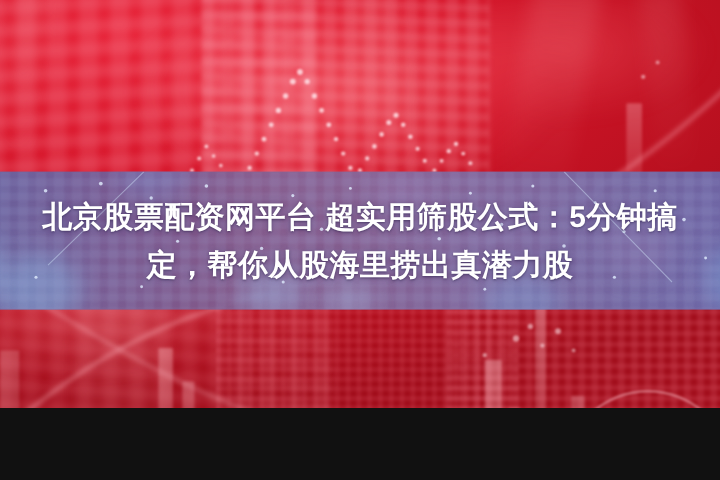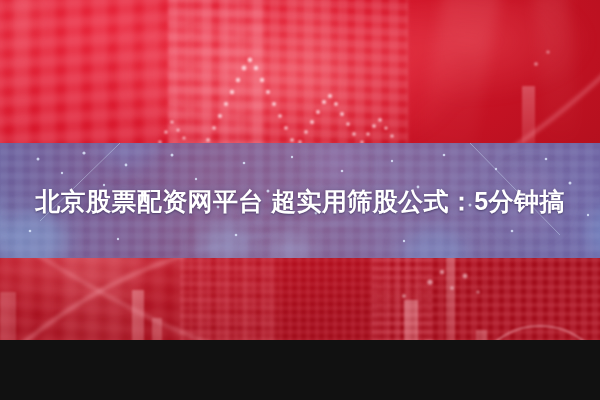--- a/index.html
+++ b/index.html
@@ -322,16 +322,17 @@
         <circle cx="512" cy="88" r="1.3"></circle>
       </g>
       <g stroke="rgba(210,230,250,0.45)" stroke-width="0.9" fill="none">
         <path d="M 470 0 L 560 92"></path>
         <path d="M 120 0 L 40 78"></path>
       </g>
     </svg>
 
     <div id="headline">
       <div class="line">北京股票配资网平台 超实用筛股公式：5分钟搞</div>
+      <div class="line">定，帮你从股海里捞出真潜力股</div>
     </div>
   </div>
 
 </div>
 
 </body></html>

